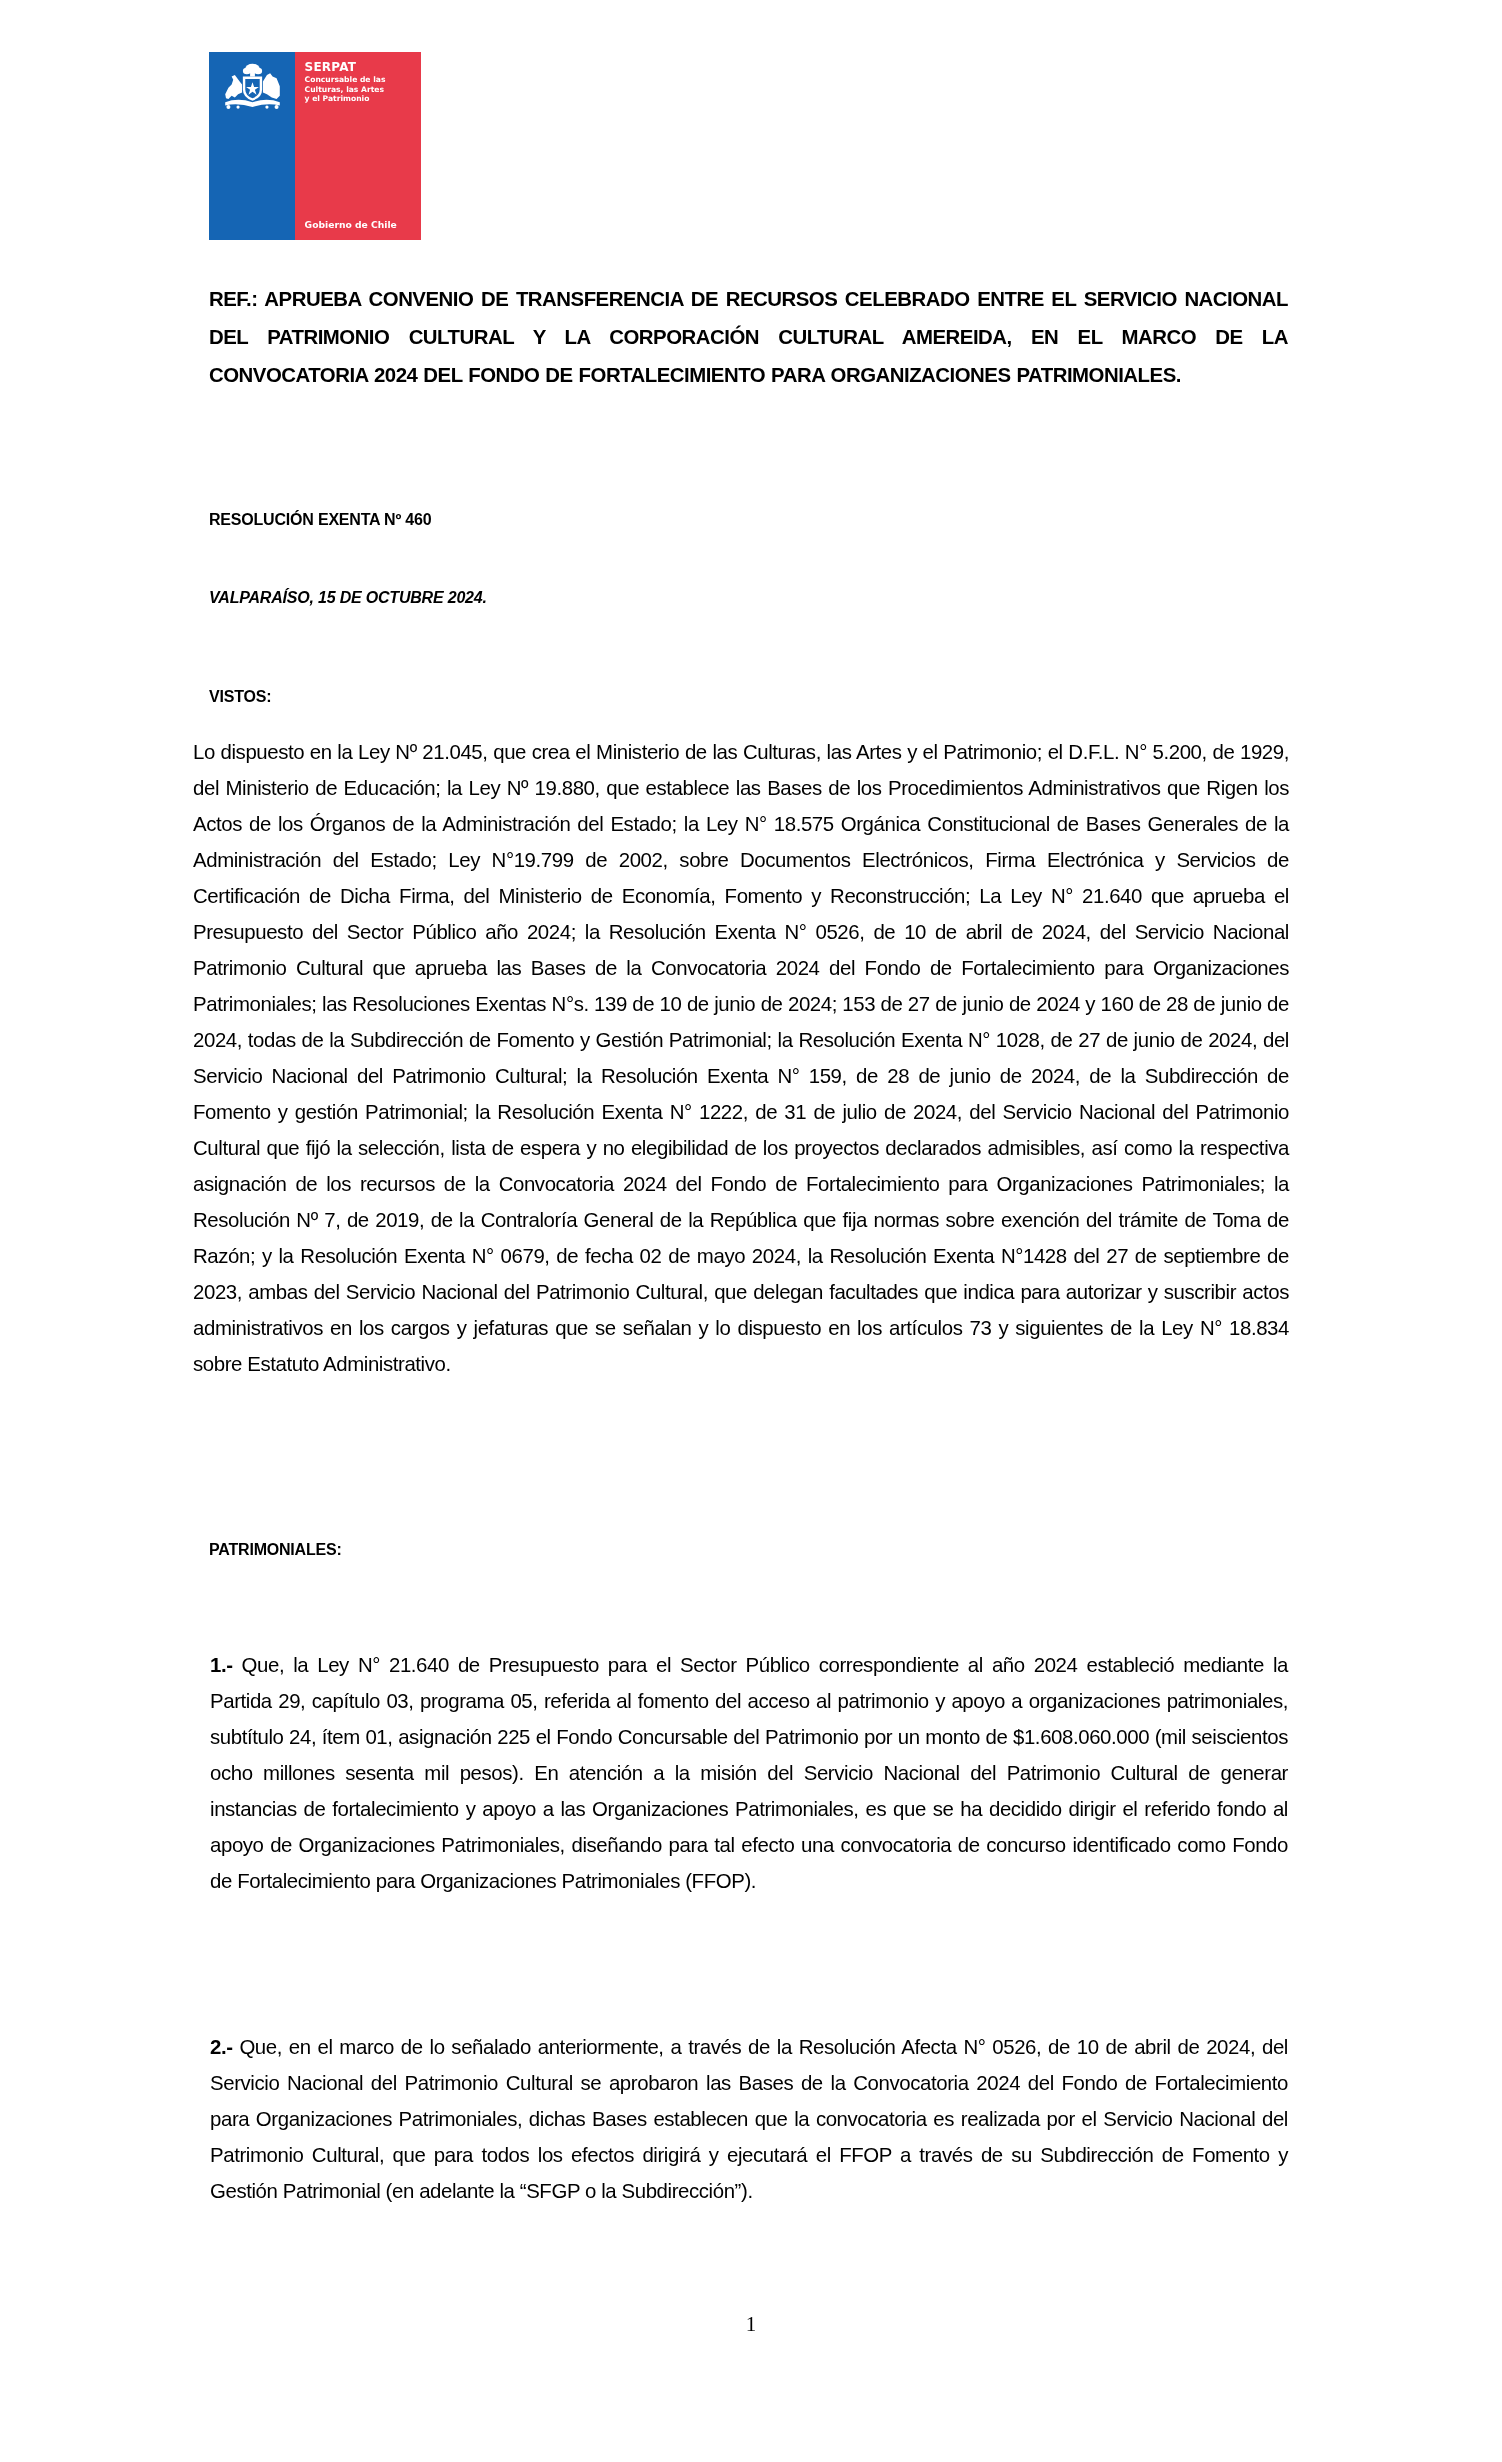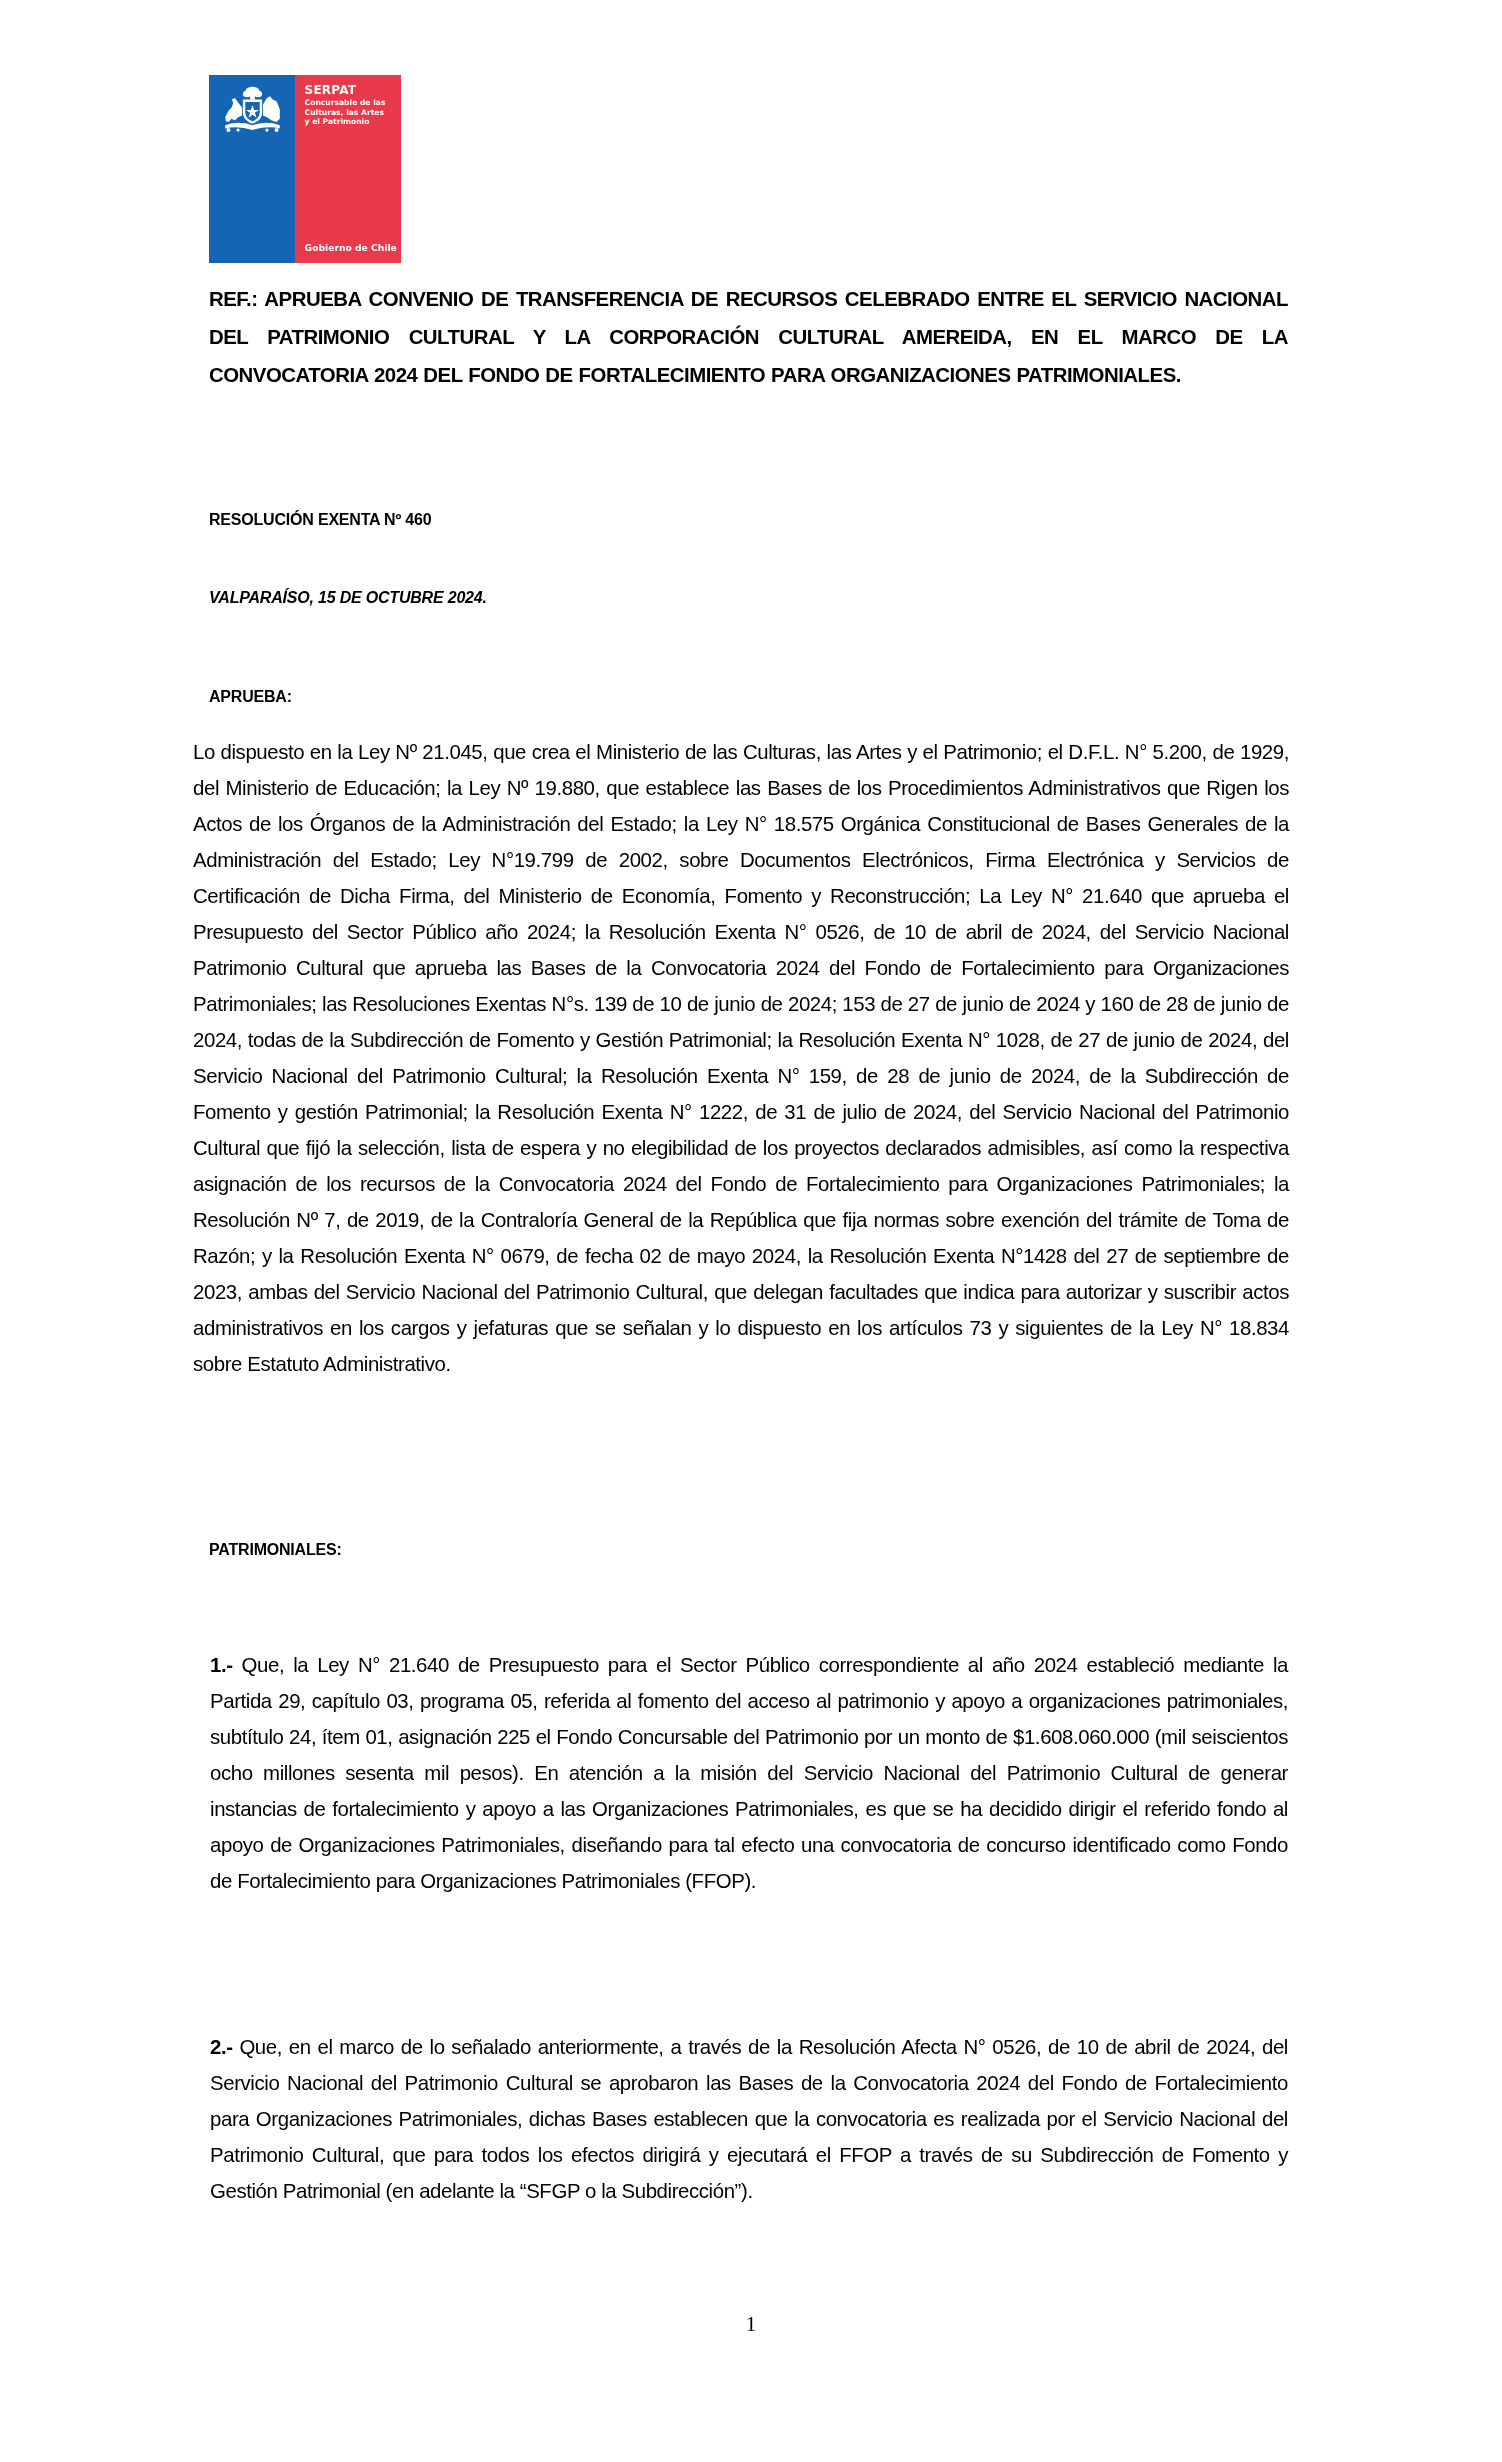--- a/index.html
+++ b/index.html
@@ -13,24 +13,23 @@
       position: relative;
       overflow: hidden;
       color: #000000;
       font-family: "Liberation Sans", sans-serif;
     }
     
     .logo {
       position: absolute;
       left: 209px;
       top: 52px;
-      width: 192px;
+      width: 212px;
       height: 188px;
       display: flex;
-      margin-top: 23px;
     }
     .logo-blue {
       width: 86px;
       height: 100%;
       background: #1565b4;
       position: relative;
     }
     .logo-red {
       flex: 1;
       height: 100%;
@@ -175,21 +174,21 @@
     </div>
     <div class="logo-gob">Gobierno de Chile</div>
   </div>
 </div>
 
 <div class="ref"><span class="ref-prefix">REF.:</span> <span>APRUEBA CONVENIO DE TRANSFERENCIA DE RECURSOS CELEBRADO ENTRE EL SERVICIO NACIONAL DEL PATRIMONIO CULTURAL Y LA CORPORACIÓN CULTURAL AMEREIDA, EN EL MARCO DE LA CONVOCATORIA 2024 DEL FONDO DE FORTALECIMIENTO PARA ORGANIZACIONES PATRIMONIALES.</span></div>
 
 <div class="heading h-res">RESOLUCIÓN EXENTA Nº 460</div>
 <div class="heading h-date">VALPARAÍSO, 15 DE OCTUBRE 2024.</div>
 
-<div class="heading h-vistos">APRUEBA:</div>
+<div class="heading h-vistos">VISTOS:</div>
 <div class="para vistos-body">Lo dispuesto en la Ley Nº 21.045, que crea el Ministerio de las Culturas, las Artes y el Patrimonio; el D.F.L. N° 5.200, de 1929, del Ministerio de Educación; la Ley Nº 19.880, que establece las Bases de los Procedimientos Administrativos que Rigen los Actos de los Órganos de la Administración del Estado; la Ley N° 18.575 Orgánica Constitucional de Bases Generales de la Administración del Estado; Ley N°19.799 de 2002, sobre Documentos Electrónicos, Firma Electrónica y Servicios de Certificación de Dicha Firma, del Ministerio de Economía, Fomento y Reconstrucción; La Ley N° 21.640 que aprueba el Presupuesto del Sector Público año 2024; la Resolución Exenta N° 0526, de 10 de abril de 2024, del Servicio Nacional Patrimonio Cultural que aprueba las Bases de la Convocatoria 2024 del Fondo de Fortalecimiento para Organizaciones Patrimoniales; las Resoluciones Exentas N°s. 139 de 10 de junio de 2024; 153 de 27 de junio de 2024 y 160 de 28 de junio de 2024, todas de la Subdirección de Fomento y Gestión Patrimonial; la Resolución Exenta N° 1028, de 27 de junio de 2024, del Servicio Nacional del Patrimonio Cultural; la Resolución Exenta N° 159, de 28 de junio de 2024, de la Subdirección de Fomento y gestión Patrimonial; la Resolución Exenta N° 1222, de 31 de julio de 2024, del Servicio Nacional del Patrimonio Cultural que fijó la selección, lista de espera y no elegibilidad de los proyectos declarados admisibles, así como la respectiva asignación de los recursos de la Convocatoria 2024 del Fondo de Fortalecimiento para Organizaciones Patrimoniales; la Resolución Nº 7, de 2019, de la Contraloría General de la República que fija normas sobre exención del trámite de Toma de Razón; y la Resolución Exenta N° 0679, de fecha 02 de mayo 2024, la Resolución Exenta N°1428 del 27 de septiembre de 2023, ambas del Servicio Nacional del Patrimonio Cultural, que delegan facultades que indica para autorizar y suscribir actos administrativos en los cargos y jefaturas que se señalan y lo dispuesto en los artículos 73 y siguientes de la Ley N° 18.834 sobre Estatuto Administrativo.</div>
 
 <div class="heading h-consid">PATRIMONIALES:</div>
 
 <div class="para para-1"><span class="num">1.-</span><span> Que, la Ley N° 21.640 de Presupuesto para el Sector Público correspondiente al año 2024 estableció mediante la Partida 29, capítulo 03, programa 05, referida al fomento del acceso al patrimonio y apoyo a organizaciones patrimoniales, subtítulo 24, ítem 01, asignación 225 el Fondo Concursable del Patrimonio por un monto de $1.608.060.000 (mil seiscientos ocho millones sesenta mil pesos). En atención a la misión del Servicio Nacional del Patrimonio Cultural de generar instancias de fortalecimiento y apoyo a las Organizaciones Patrimoniales, es que se ha decidido dirigir el referido fondo al apoyo de Organizaciones Patrimoniales, diseñando para tal efecto una convocatoria de concurso identificado como Fondo de Fortalecimiento para Organizaciones Patrimoniales (FFOP).</span></div>
 
 <div class="para para-2"><span class="num">2.-</span><span> Que, en el marco de lo señalado anteriormente, a través de la Resolución Afecta N° 0526, de 10 de abril de 2024, del Servicio Nacional del Patrimonio Cultural se aprobaron las Bases de la Convocatoria 2024 del Fondo de Fortalecimiento para Organizaciones Patrimoniales, dichas Bases establecen que la convocatoria es realizada por el Servicio Nacional del Patrimonio Cultural, que para todos los efectos dirigirá y ejecutará el FFOP a través de su Subdirección de Fomento y Gestión Patrimonial (en adelante la “SFGP o la Subdirección”).</span></div>
 
 <div class="page-number">1</div>
 

